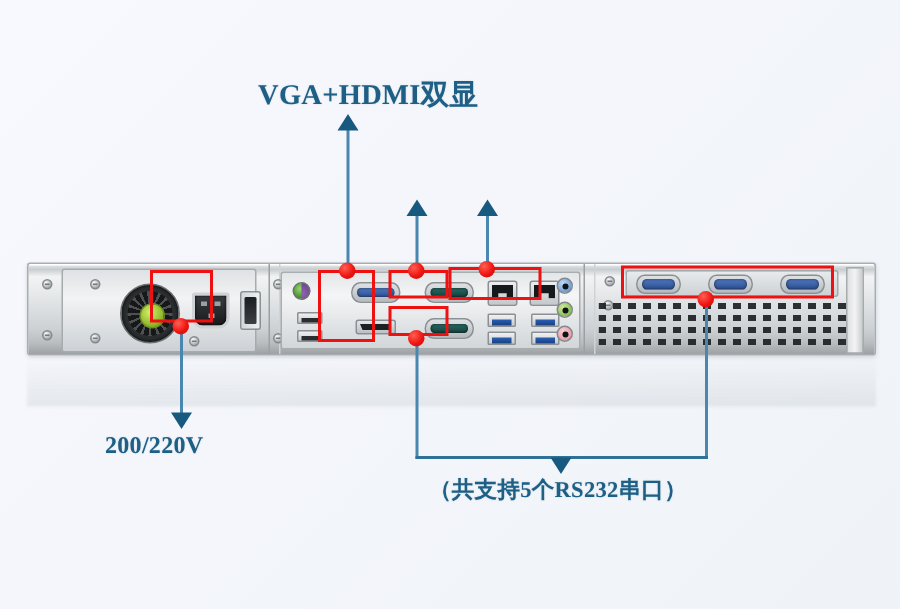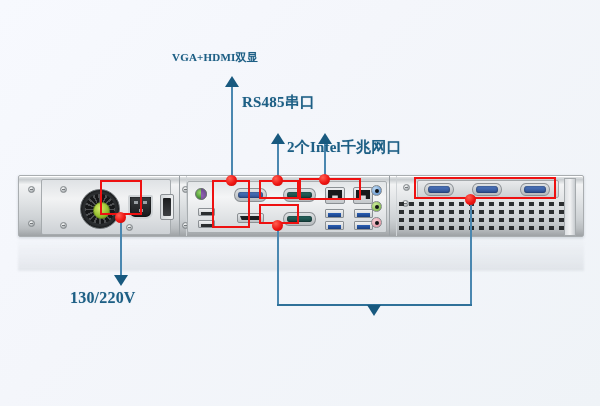--- a/index.html
+++ b/index.html
@@ -314,26 +314,25 @@
   <div class="rbox" style="left:212px;top:180px;width:38px;height:48px;"></div>
   <div class="rbox" style="left:259px;top:180px;width:40px;height:19px;"></div>
   <div class="rbox" style="left:259px;top:204px;width:40px;height:20px;"></div>
   <div class="rbox" style="left:299px;top:178px;width:62px;height:22px;"></div>
   <div class="rbox" style="left:414px;top:177px;width:142px;height:22px;"></div>
   <div class="rbox" style="left:100px;top:180px;width:42px;height:35px;"></div>
 
   <div class="dot" style="left:226px;top:175px;"></div>
   <div class="vline" style="left:231px;top:86px;height:93px;"></div>
   <div class="arr-up" style="left:225px;top:76px;"></div>
-  <div class="label" style="left:172px;top:50px;font-size:11px;">VGA+HDMI双显</div>
+  <div class="label" style="left:172px;top:50px;font-size:19px;">VGA+HDMI双显</div>
 
   <div class="dot" style="left:272px;top:175px;"></div>
   <div class="vline" style="left:277px;top:143px;height:36px;"></div>
   <div class="arr-up" style="left:271px;top:133px;"></div>
-  <div class="label" style="left:242px;top:93px;font-size:15px;">RS485串口</div>
 
   <div class="dot" style="left:319px;top:174px;"></div>
   <div class="vline" style="left:324px;top:189px;height:0px;"></div>
   <div class="vline" style="left:324px;top:196px;height:0px;"></div>
   <div class="vline" style="left:324px;top:181px;height:0;"></div>
   <div class="vline" style="left:324px;top:195px;height:0;"></div>
   <div class="vline" style="left:324px;top:189px;height:0;"></div>
   <div class="vline" style="left:324px;top:180px;height:0;"></div>
   <div class="vline" style="left:324px;top:186px;height:0;"></div>
   <div class="vline" style="left:324px;top:190px;height:0;"></div>
@@ -341,31 +340,31 @@
   <div class="vline" style="left:324px;top:189px;height:0;"></div>
   <div class="vline" style="left:324px;top:188px;height:0;"></div>
   <div class="vline" style="left:323px;top:178px;height:0;"></div>
   <div class="vline" style="left:324px;top:181px;height:0;"></div>
   <div class="vline" style="left:324px;top:181px;height:0;"></div>
   <div class="vline" style="left:324px;top:181px;height:0;"></div>
   <div class="vline" style="left:324px;top:179px;height:0;"></div>
   <div class="vline" style="left:324px;top:182px;height:0;"></div>
   <div class="vline" style="left:324px;top:143px;height:36px;"></div>
   <div class="arr-up" style="left:318px;top:133px;"></div>
-  <div class="label" style="left:287px;top:138px;font-size:15px;">2个Intel千兆网口</div>
 
   <div class="dot" style="left:115px;top:212px;"></div>
   <div class="vline" style="left:120px;top:222px;height:54px;"></div>
   <div class="arr-dn" style="left:114px;top:275px;"></div>
   <div class="label" style="left:70px;top:288px;font-size:16px;line-height:1.28;">
-    <span class="ln">130/220V</span>
+    <span class="ln">200/220V</span>
   </div>
 
   <div class="dot" style="left:272px;top:220px;"></div>
   <div class="dot" style="left:465px;top:194px;"></div>
   <div class="vline" style="left:277px;top:228px;height:78px;"></div>
   <div class="vline" style="left:470px;top:202px;height:104px;"></div>
   <div class="hline" style="left:277px;top:304px;width:195px;"></div>
   <div class="arr-dn" style="left:367px;top:305px;"></div>
   <div class="label" style="left:262px;top:318px;font-size:15px;line-height:1.3;text-align:center;width:220px;">
+    <span class="ln">（共支持5个RS232串口）</span>
   </div>
 
 </div>
 
 </body></html>

